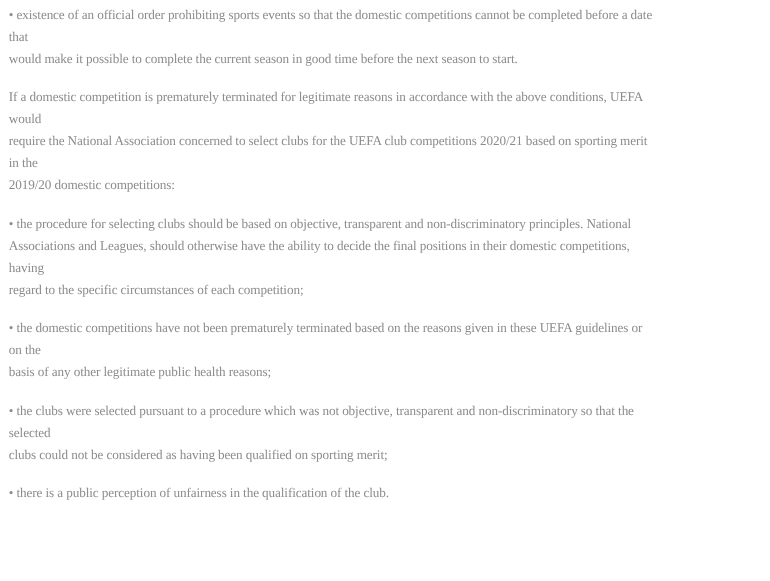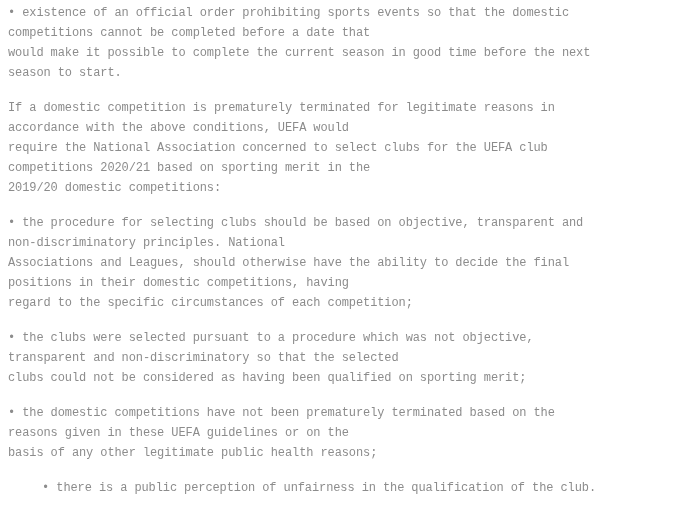--- a/index.html
+++ b/index.html
@@ -9,45 +9,44 @@
   body {
     width: 700px;
     height: 528px;
     background: #ffffff;
     overflow: hidden;
   }
   .doc {
     box-sizing: border-box;
     width: 600px;
     padding: 3px 4px 0 8px;
-    font-family: Liberation Mono, monospace;
+    font-family: Liberation Serif, serif;
     font-size: 12px;
     letter-spacing: -0.1px;
     line-height: 20px;
     color: #8c8c8c;
   }
   .doc p.para {
     margin: 0 0 15px 0;
     white-space: pre-line; 
   }
   .doc p.para:last-child {
     margin-bottom: 8px;
-    text-align: right;
   }
 </style>
 </head>
 <body>
 
 <div class="doc">
   <p class="para">• existence of an official order prohibiting sports events so that the domestic competitions cannot be completed before a date that
 would make it possible to complete the current season in good time before the next season to start.</p>
   <p class="para">If a domestic competition is prematurely terminated for legitimate reasons in accordance with the above conditions, UEFA would
 require the National Association concerned to select clubs for the UEFA club competitions 2020/21 based on sporting merit in the
 2019/20 domestic competitions:</p>
   <p class="para">• the procedure for selecting clubs should be based on objective, transparent and non-discriminatory principles. National
 Associations and Leagues, should otherwise have the ability to decide the final positions in their domestic competitions, having
 regard to the specific circumstances of each competition;</p>
+  <p class="para">• the domestic competitions have not been prematurely terminated based on the reasons given in these UEFA guidelines or on the
+basis of any other legitimate public health reasons;</p>
   <p class="para">• the clubs were selected pursuant to a procedure which was not objective, transparent and non-discriminatory so that the selected
 clubs could not be considered as having been qualified on sporting merit;</p>
-  <p class="para">• the domestic competitions have not been prematurely terminated based on the reasons given in these UEFA guidelines or on the
-basis of any other legitimate public health reasons;</p>
   <p class="para">• there is a public perception of unfairness in the qualification of the club.</p>
 </div>
 
 </body></html>

